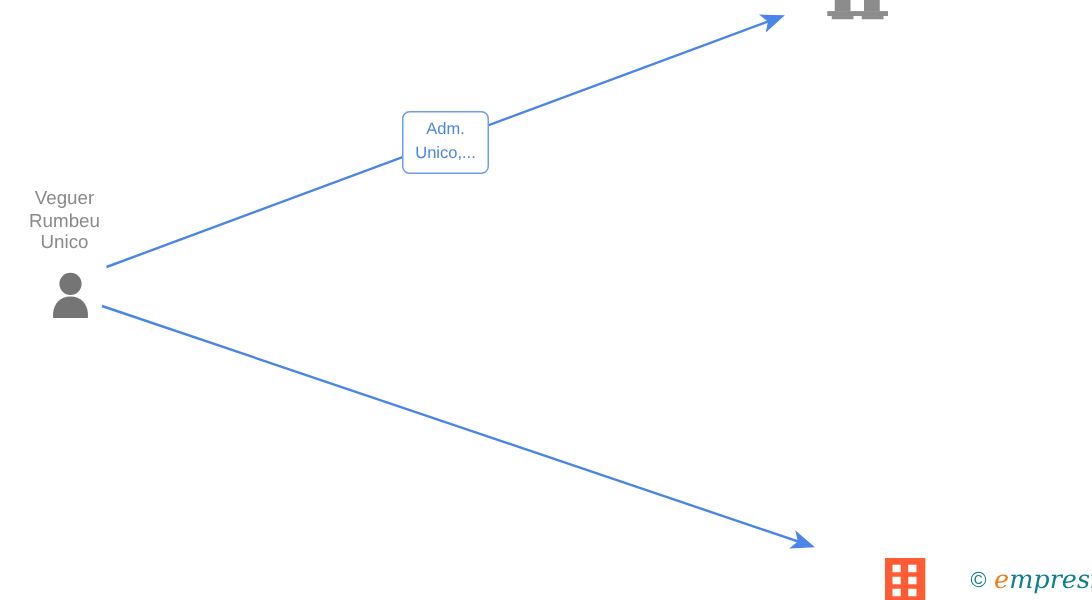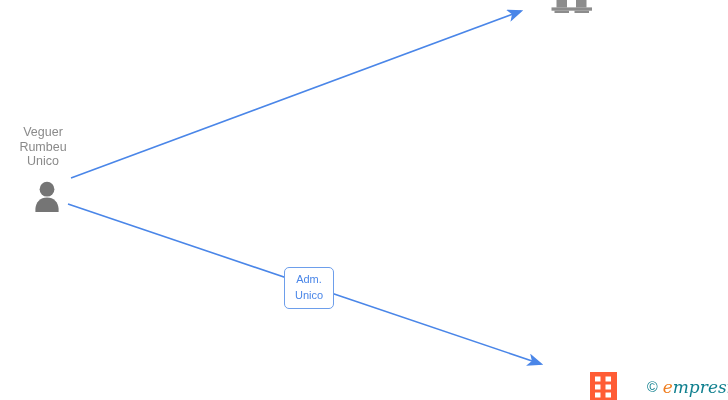--- a/index.html
+++ b/index.html
@@ -102,22 +102,22 @@
     <line x1="68" y1="204" x2="541" y2="364" stroke="#4a86e8" stroke-width="1.6" marker-end="url(#arrow)"></line>
   </svg>
 
   <div class="abs person-name">Veguer Rumbeu Unico</div>
 
   <svg class="abs person-node" viewBox="0 0 34 31">
     <circle cx="17" cy="8.2" r="7.4" fill="#757575"></circle>
     <path d="M17 16.6 C10.2 16.6 5.8 21.4 5.4 27.8 L5.4 31 L28.6 31 L28.6 27.8 C28.2 21.4 23.8 16.6 17 16.6 Z" fill="#757575"></path>
   </svg>
 
+  <div id="edge-label-1" class="abs edge-label">Adm. Unico,...</div>
 
-  <div id="edge-label-2" class="abs edge-label">Adm. Unico</div>
 
   <svg class="abs bank-node" viewBox="0 0 42 13">
     <g fill="#8c8c8c">
       <rect x="5.5" y="-2" width="10.5" height="9.5"></rect>
       <rect x="25" y="-2" width="10.5" height="9.5"></rect>
       <rect x="0.5" y="7.4" width="40.5" height="3.3"></rect>
       <rect x="3.5" y="10.7" width="14.5" height="2.3"></rect>
       <rect x="23.5" y="10.7" width="14.5" height="2.3"></rect>
     </g>
   </svg>

